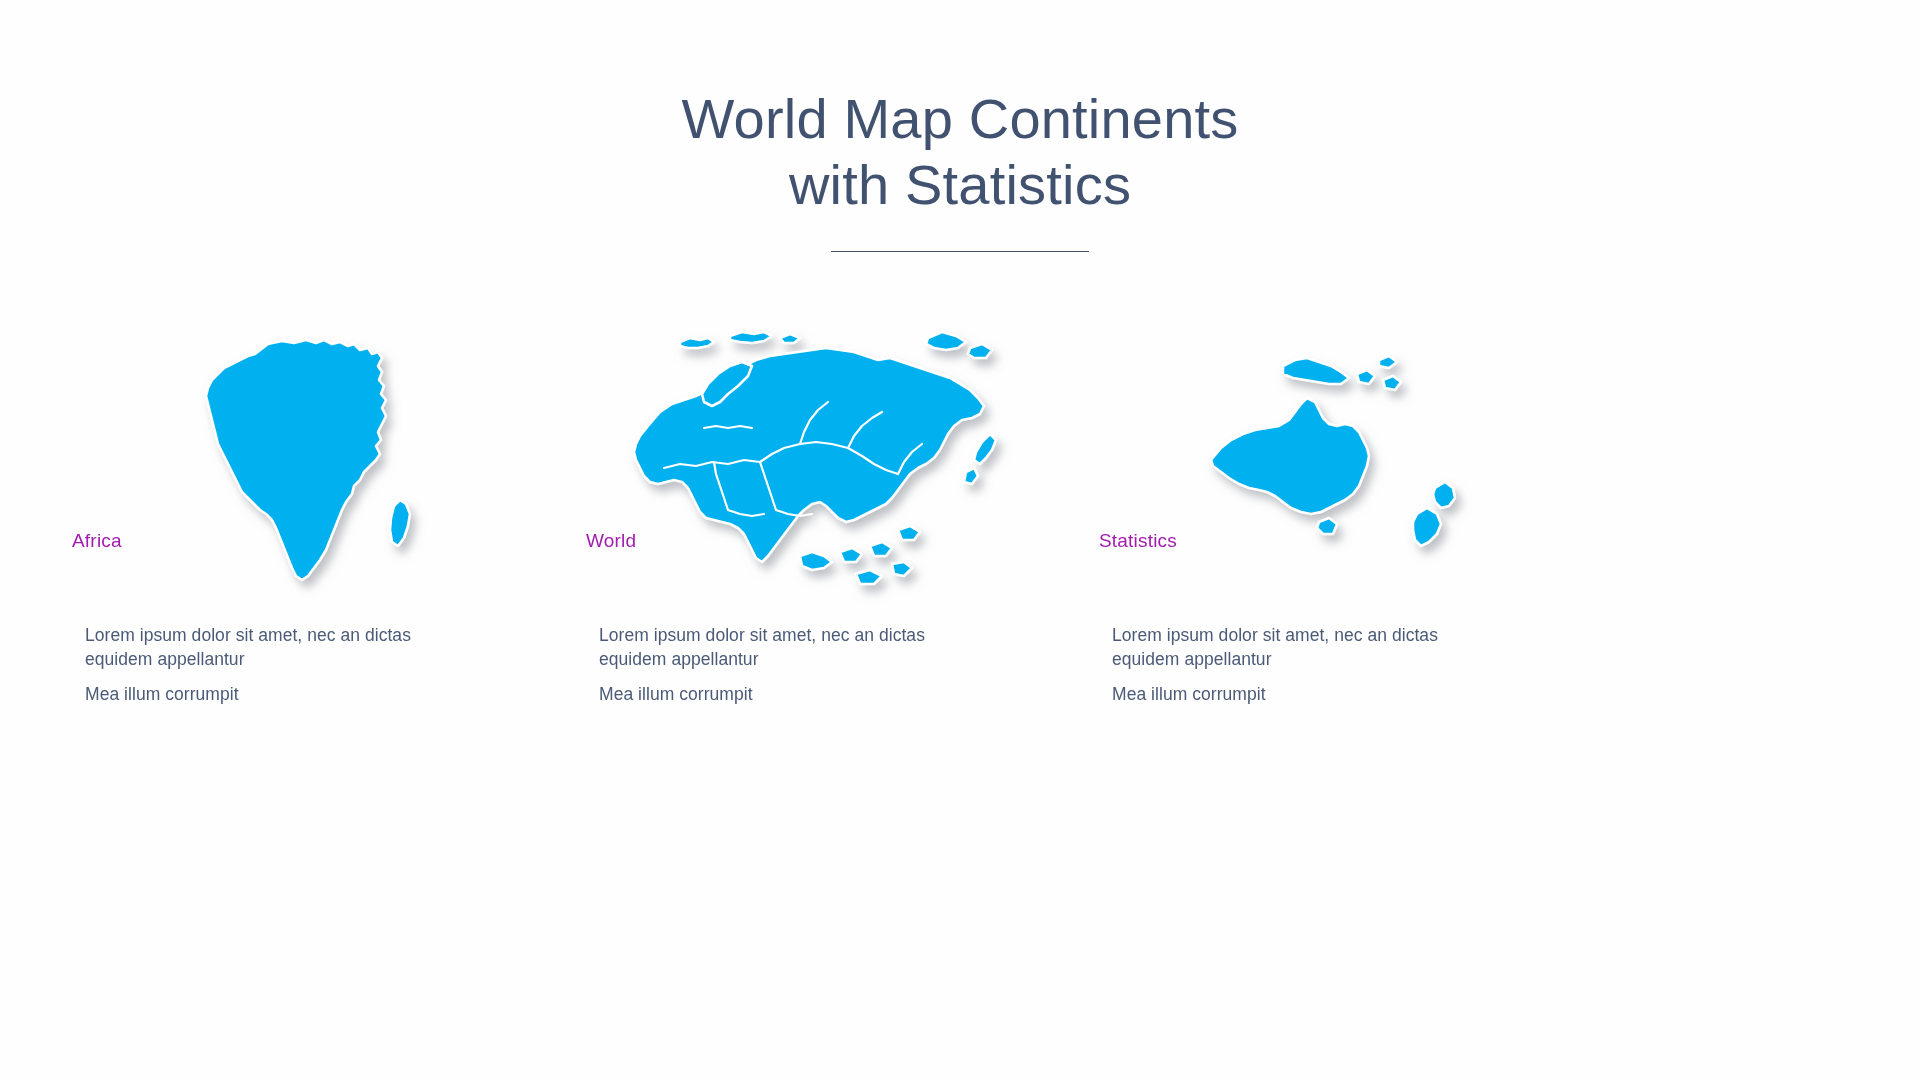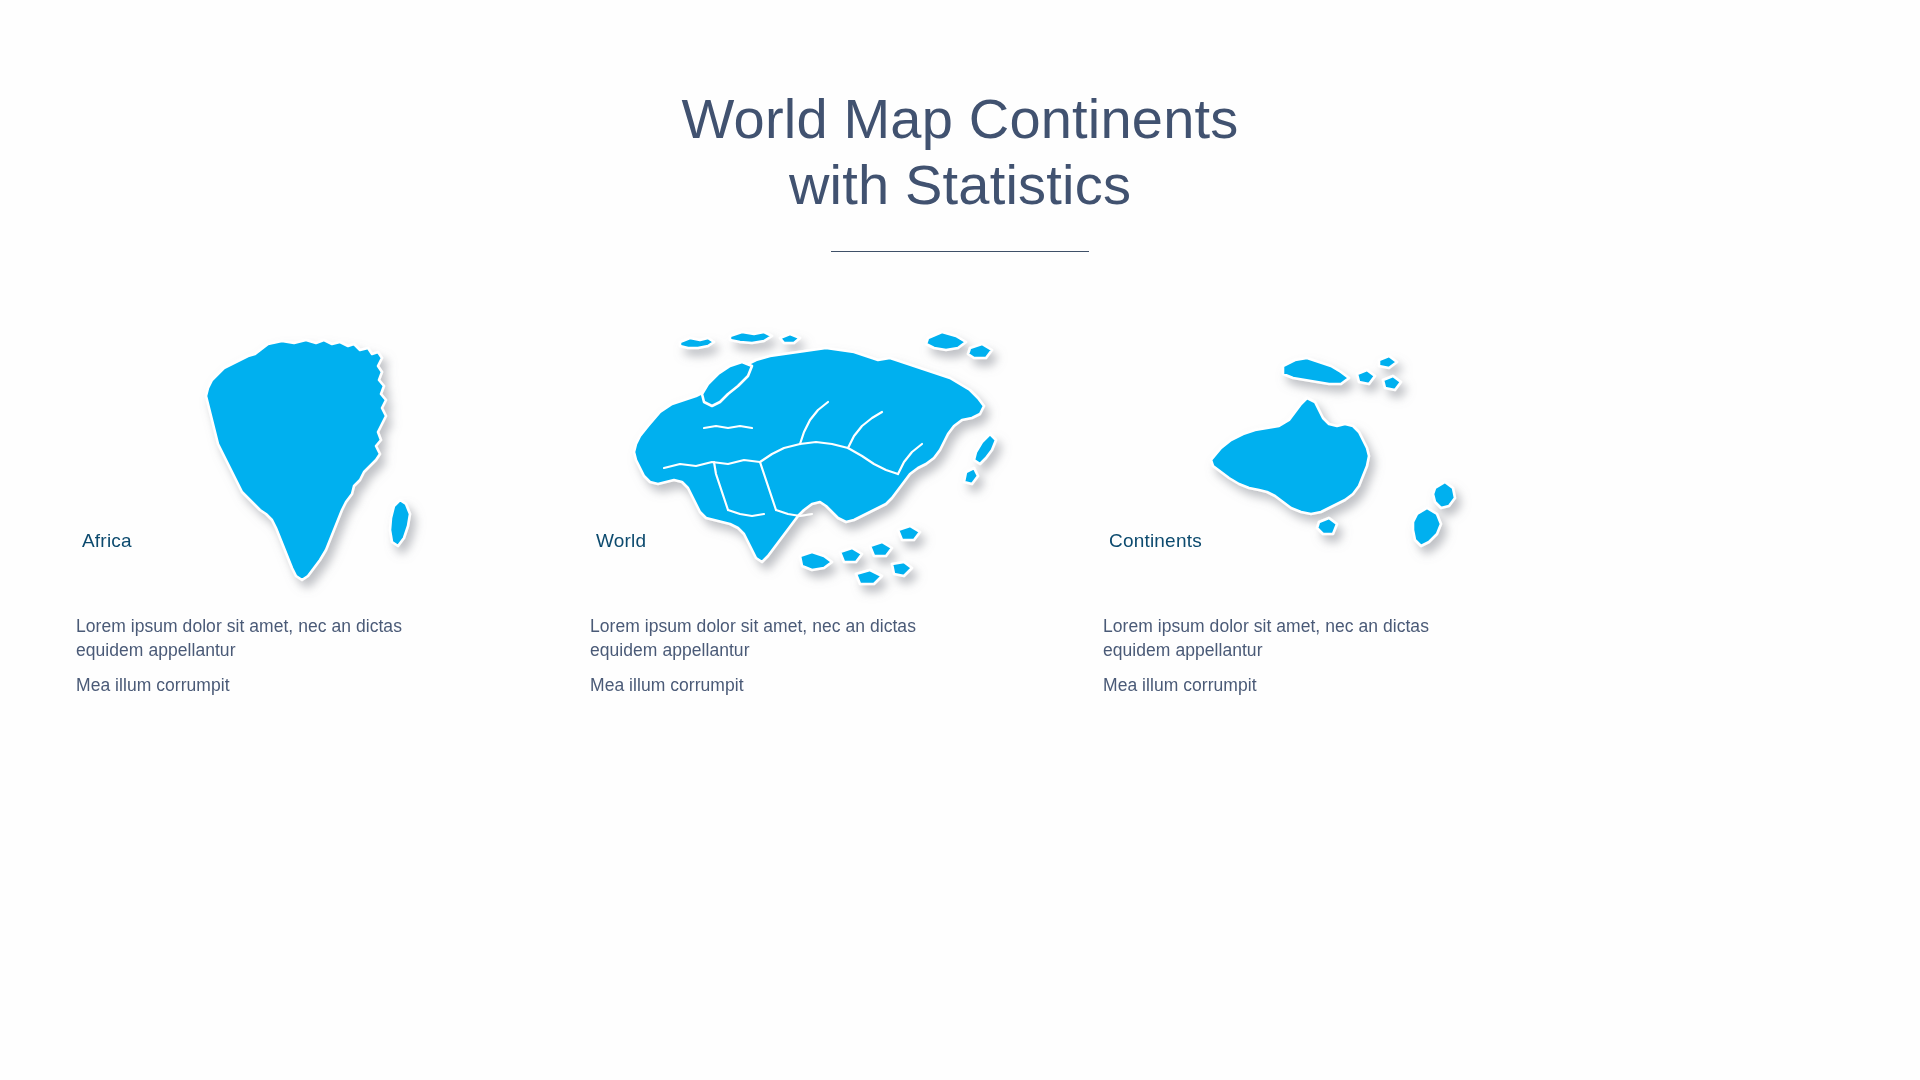--- a/index.html
+++ b/index.html
@@ -98,37 +98,37 @@
     fill: none;
     stroke: #ffffff;
     stroke-width: 2.2;
     stroke-linejoin: round;
     stroke-linecap: round;
   }
 
   .continent-name {
     position: absolute;
     top: 200px;
-    left: 10px;
+    left: 0;
     font-size: 19px;
     font-weight: 400;
-    color: #0c4a6e;
+    color: #a21caf;
     letter-spacing: 0.2px;
   }
 
   .body-text {
     position: absolute;
     left: 0;
     width: 360px;
     font-size: 17.5px;
     font-weight: 400;
     color: #4a5a77;
     line-height: 1.36;
     letter-spacing: 0.05px;
-    margin: 4px;
+    margin: 13px;
   }
   .body-text.para-1 { top: 281px; }
   .body-text.para-2 { top: 340px; }
 </style>
 </head>
 <body>
 
 <div class="slide">
 
   <div class="header">
@@ -300,19 +300,19 @@
             <path class="continent-shape" d="
               M 244 144 L 254 138 L 262 144 L 264 154 L 258 162
               L 250 164 L 244 158 L 242 150 Z"></path>
 
             <path class="continent-shape" d="
               M 226 170 L 236 164 L 246 170 L 250 180 L 246 190
               L 238 198 L 230 202 L 224 196 L 222 186 L 222 178 Z"></path>
           </g>
         </svg>
       </div>
-      <div class="continent-name">Continents</div>
+      <div class="continent-name">Statistics</div>
       <p class="body-text para-1">Lorem ipsum dolor sit amet, nec an dictas equidem appellantur</p>
       <p class="body-text para-2">Mea illum corrumpit</p>
     </div>
 
   </div>
 </div>
 
 </body></html>

